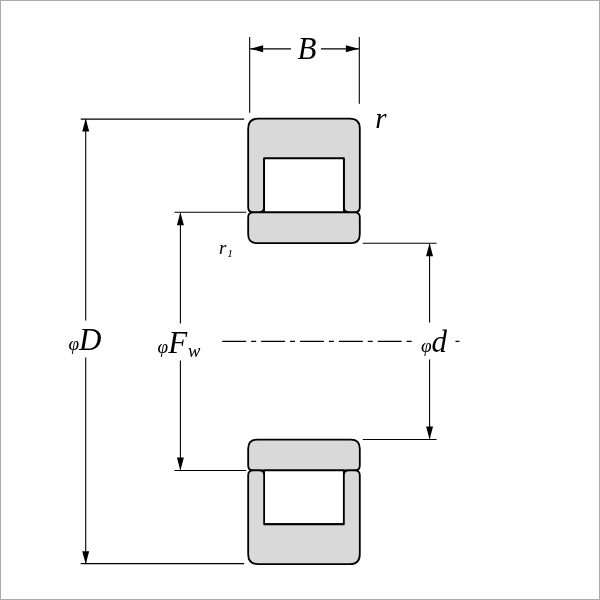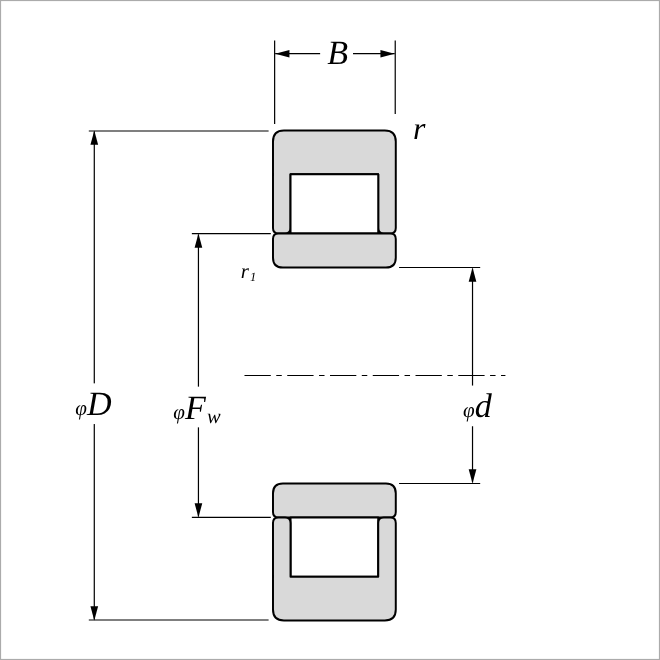--- a/index.html
+++ b/index.html
@@ -15,21 +15,21 @@
   .dimlabel{
     position:absolute;
     transform:translate(-50%,-50%);
     font-style:italic;
     font-size:31px;
     color:#000;
     white-space:nowrap;
     line-height:1;
     z-index:2;
   }
-  .dimlabel.bg{background:#ffffff;padding:3px 5px;margin-top:28px;}
+  .dimlabel.bg{background:#ffffff;padding:3px 5px;}
   .dimlabel .phi{font-size:0.62em;font-style:italic;}
   .dimlabel .sub{font-size:0.60em;position:relative;bottom:-0.22em;margin-left:1px;}
   svg line{stroke:#000;stroke-width:1.1;}
   svg .outline{stroke:#000;stroke-width:1.8;stroke-linejoin:round;}
   svg .arrow{fill:#000;stroke:none;}
   svg .centerline{stroke:#000;stroke-width:1.1;}
 </style>
 </head>
 <body>
 

